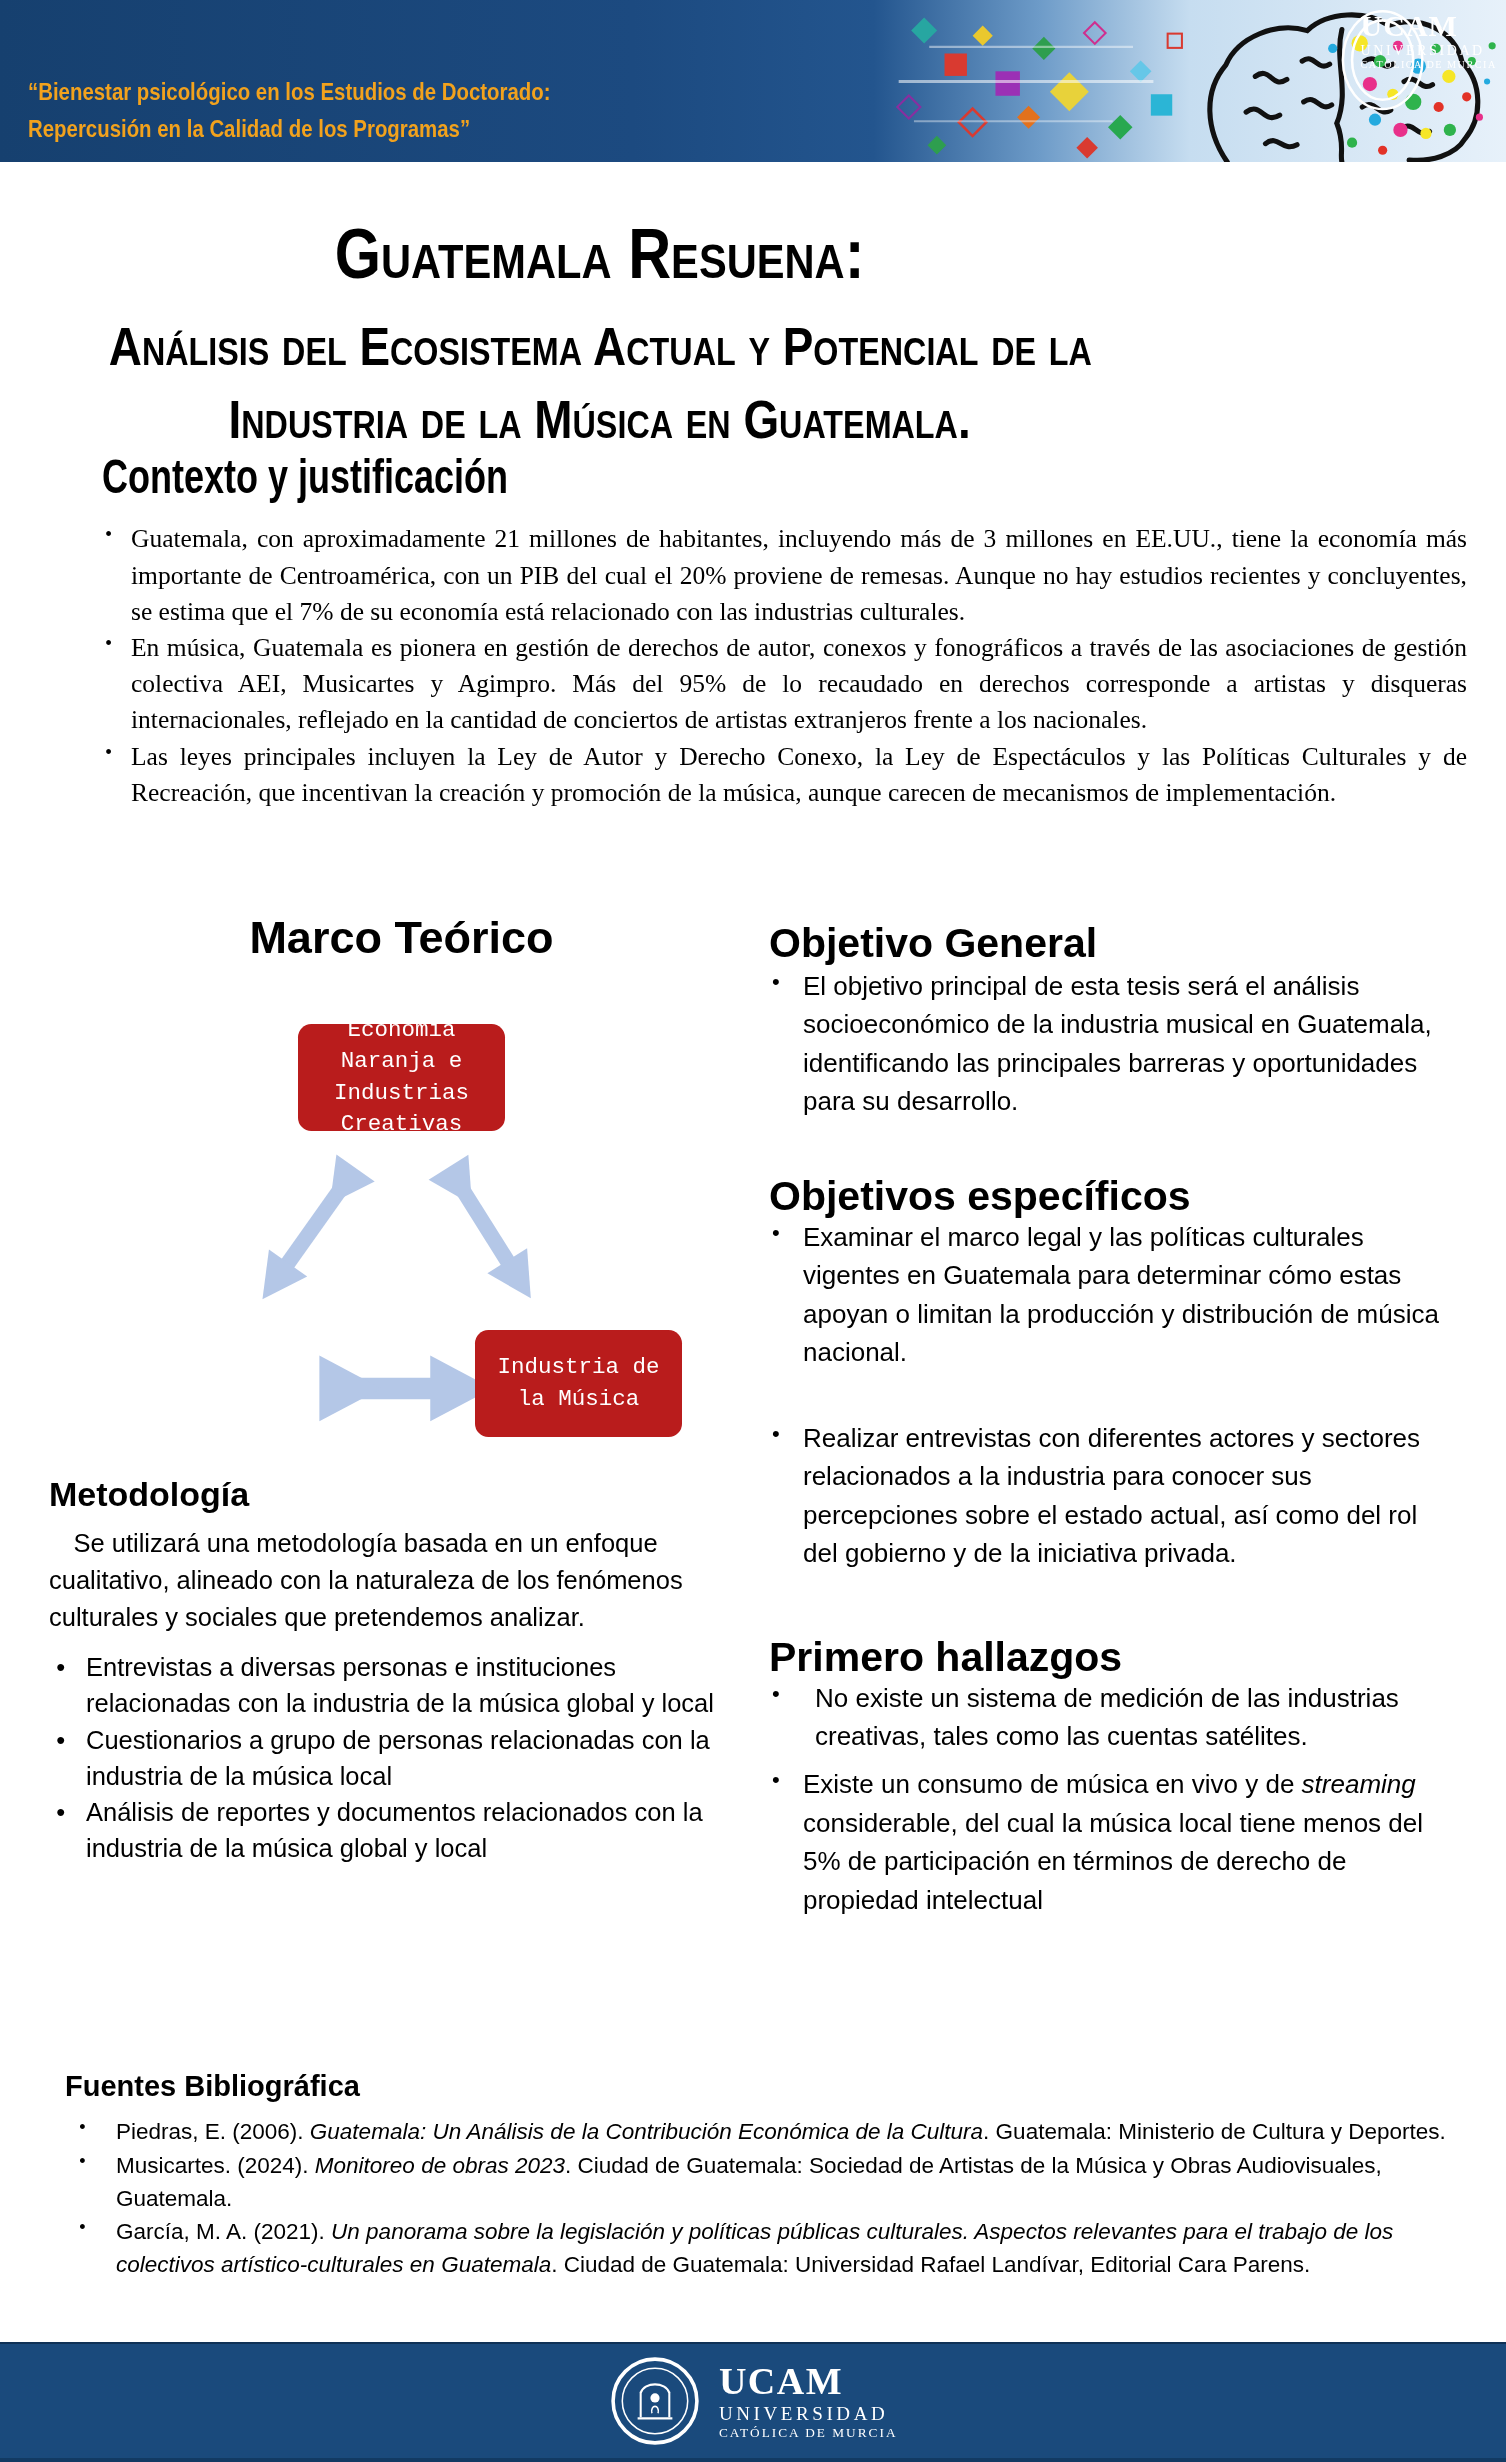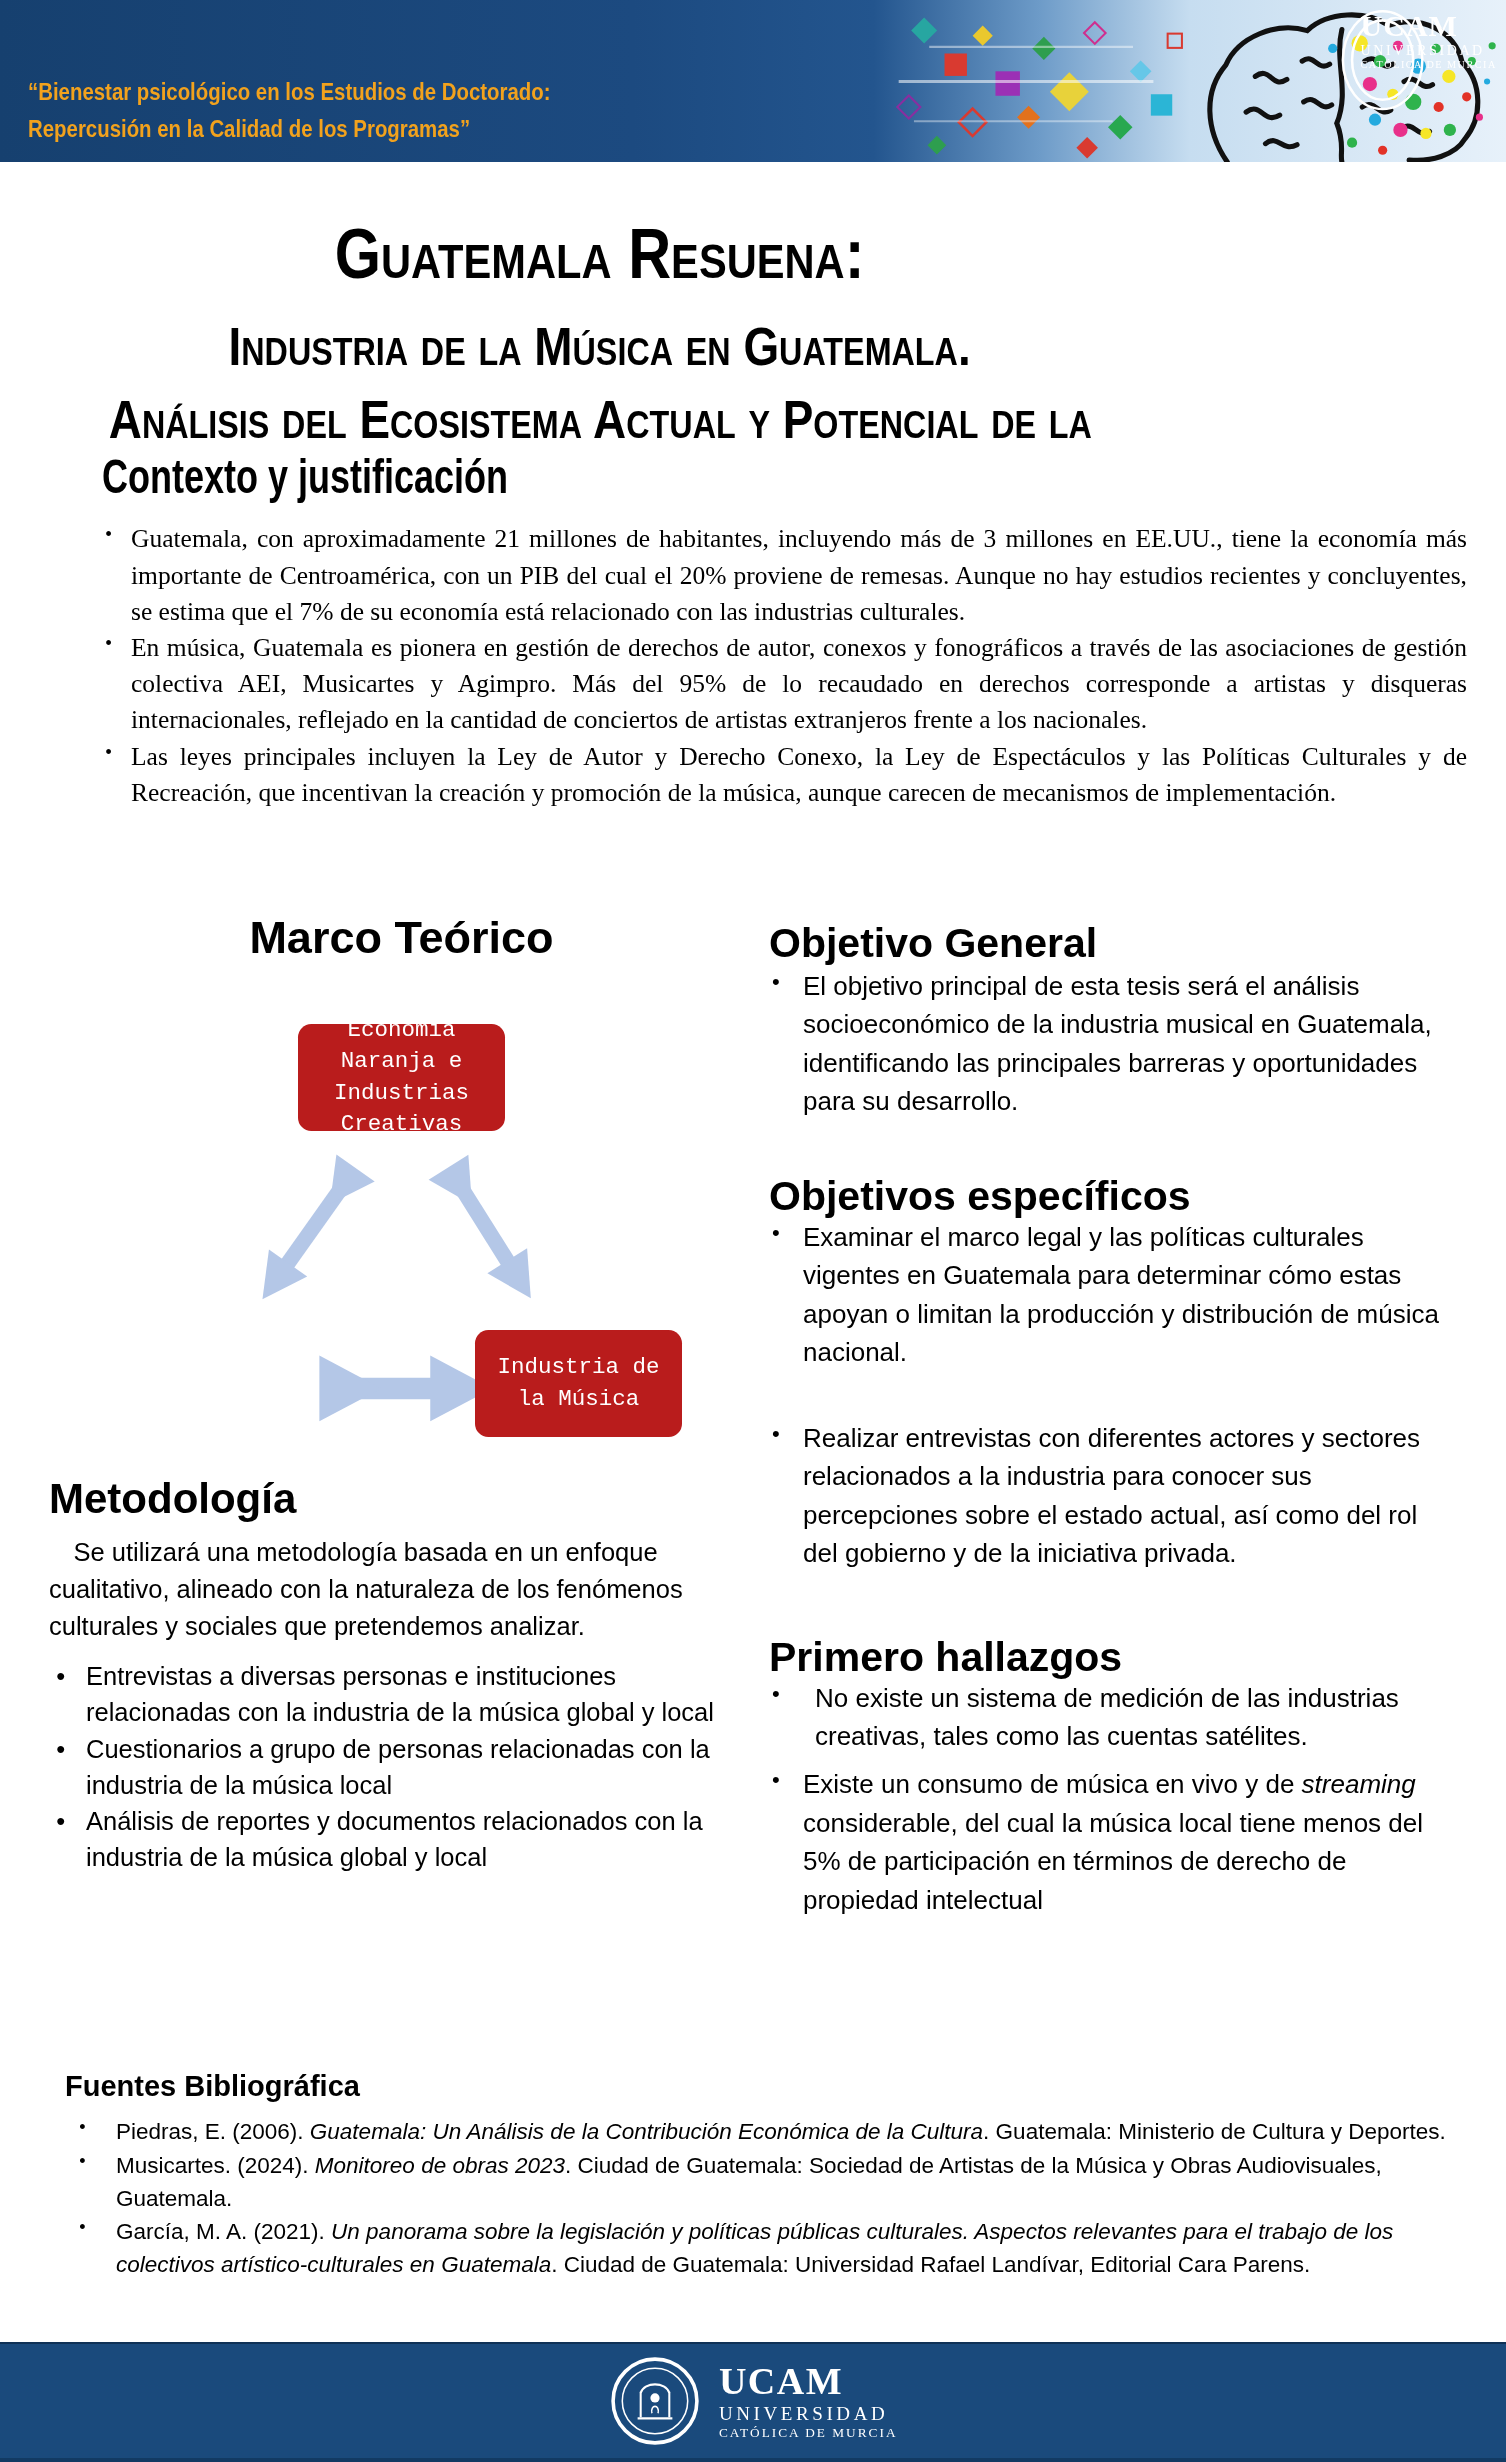--- a/index.html
+++ b/index.html
@@ -53,21 +53,21 @@
     position:absolute; background:#b91c1c; border-radius:13.3px; color:#ffffff;
     display:flex; align-items:center; justify-content:center; text-align:center;
     font-size:22.5px; line-height:1.38; padding:5.1px 9.2px; box-sizing:border-box;font-family:Liberation Mono, monospace;
   }
   .dg-top   { left:267px; top:23px;  width:207px; height:107px; }
   .dg-left  { left:89px; top:329px; width:207px; height:107px; }
   .dg-right { left:444px; top:329px; width:207px; height:107px; }
   .dg-arrows { position:absolute; left:0; top:0; width:741px; height:460px; pointer-events:none; }
 
   .s-metodologia { position:absolute; top:1475px; left:49px; width:695px; }
-  .met-heading { font-size:42px; font-weight:bold; }
+  .met-heading { font-size:34px; font-weight:bold; }
   .met-par { margin-top:11px; font-size:25.5px; line-height:1.45; text-indent:24.5px; }
   .inst-heading { margin-top:34px; padding-left:31px; font-size:32px; font-weight:bold; }
   .inst-list { list-style:none; margin:13.3px 0 0 0; padding:0; font-size:25.5px; line-height:1.42; }
   .inst-list li { position:relative; padding-left:37px; margin:0; }
   .inst-list .b { position:absolute; left:7.2px; top:0px; }
 
   
   .rcol { position:absolute; left:769px; width:689px; }
   .r-heading { font-size:41px; font-weight:bold; }
   .r-list { list-style:none; margin:0; padding:0; font-size:26px; line-height:1.48; }
@@ -202,22 +202,22 @@
     <div class="hdr-sub hdr-sub2"><span class="cx cx85">Repercusión en la Calidad de los Programas”</span></div>
     <div class="hdr-logo">
       <div class="ac">UCAM</div>
       <div class="l1">UNIVERSIDAD</div>
       <div class="l2">CATÓLICA DE MURCIA</div>
     </div>
   </div>
 
   <div class="title-block">
     <div class="t-line t1"><span>Guatemala Resuena:</span></div>
+    <div class="t-line t2"><span>Análisis del Ecosistema Actual y Potencial de la</span></div>
     <div class="t-line t3"><span>Industria de la Música en Guatemala.</span></div>
-    <div class="t-line t2"><span>Análisis del Ecosistema Actual y Potencial de la</span></div>
   </div>
 
   <div class="s-contexto">
     <div class="ctx-heading"><span class="cx cx75">Contexto y justificación</span></div>
     <ul class="ctx-list">
       <li><span class="b">•</span><span>Guatemala, con aproximadamente 21 millones de habitantes, incluyendo más de 3 millones en EE.UU., tiene la economía más importante de Centroamérica, con un PIB del cual el 20% proviene de remesas. Aunque no hay estudios recientes y concluyentes, se estima que el 7% de su economía está relacionado con las industrias culturales.</span></li>
       <li><span class="b">•</span><span>En música, Guatemala es pionera en gestión de derechos de autor, conexos y fonográficos a través de las asociaciones de gestión colectiva AEI, Musicartes y Agimpro. Más del 95% de lo recaudado en derechos corresponde a artistas y disqueras internacionales, reflejado en la cantidad de conciertos de artistas extranjeros frente a los nacionales.</span></li>
       <li><span class="b">•</span><span>Las leyes principales incluyen la Ley de Autor y Derecho Conexo, la Ley de Espectáculos y las Políticas Culturales y de Recreación, que incentivan la creación y promoción de la música, aunque carecen de mecanismos de implementación.</span></li>
     </ul>
   </div>

